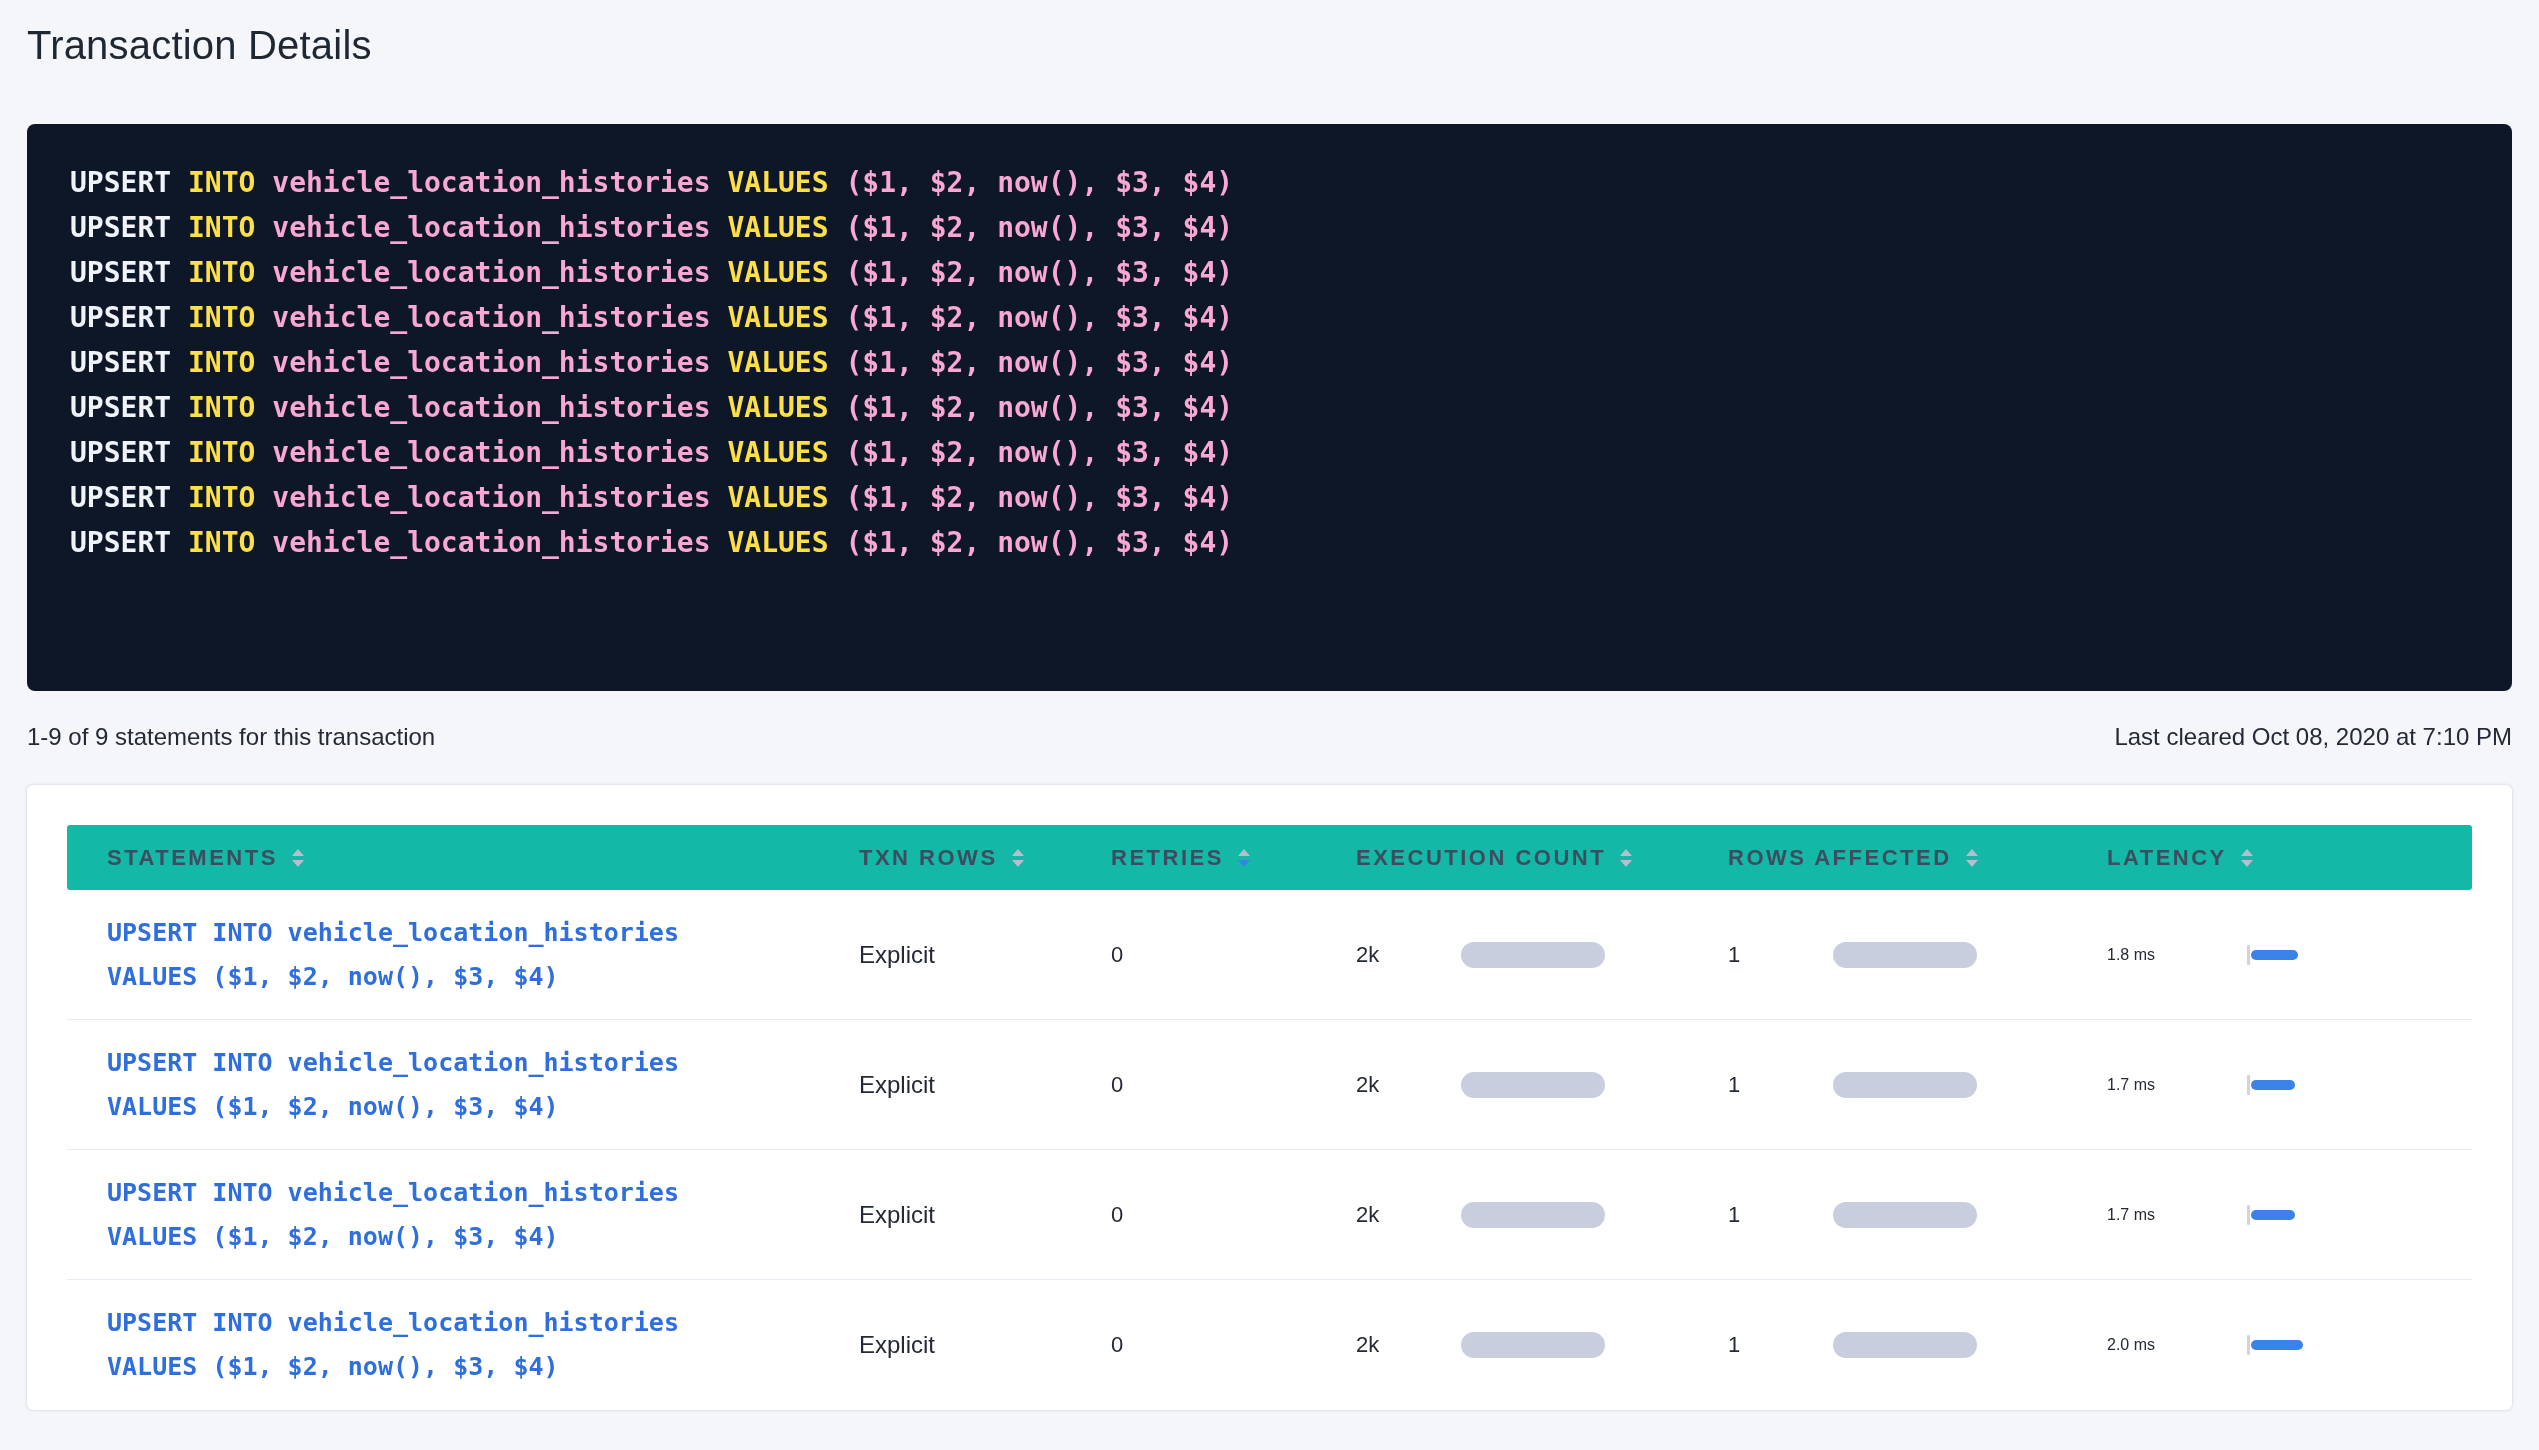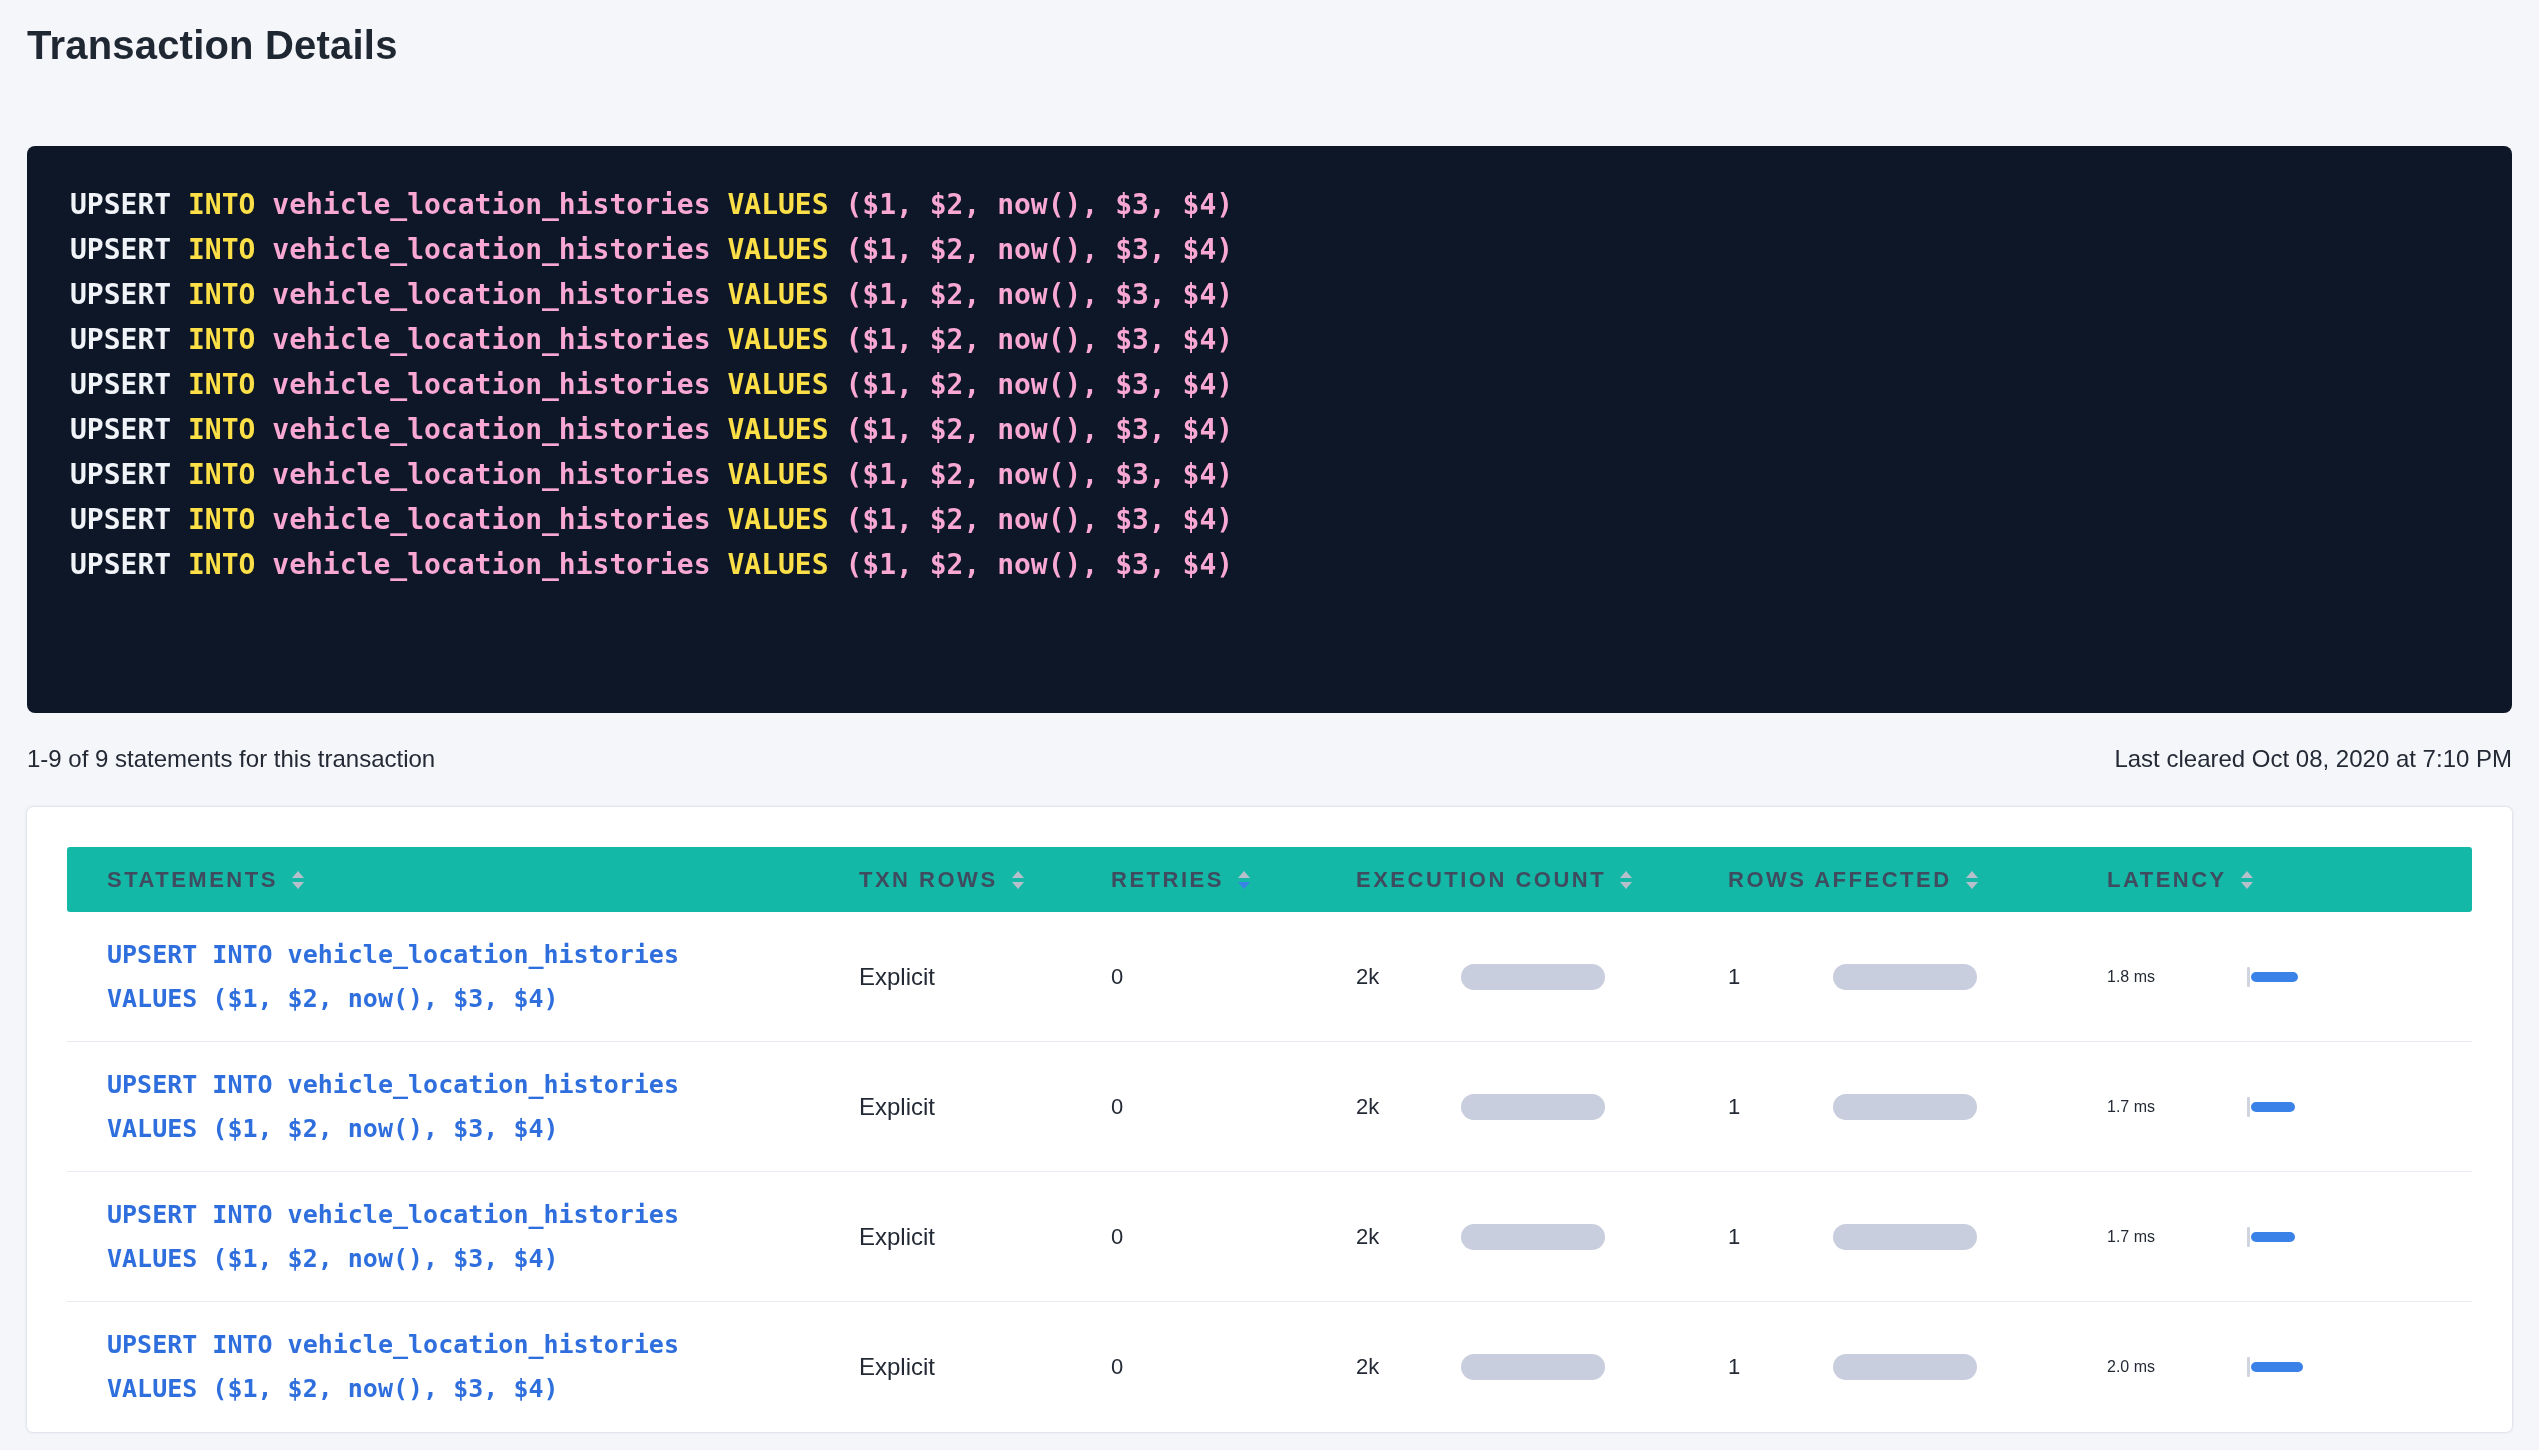--- a/index.html
+++ b/index.html
@@ -8,29 +8,29 @@
     width: 2539px; height: 1450px;
     background: #f4f6fa;
     font-family: "Liberation Sans", sans-serif;
     color: #242a35;
   }
   .page { padding: 21px 27px 0; }
 
   .title {
     margin: 0;
     font-size: 40px;
-    font-weight: 700;
+    font-weight: 400;
     color: #1f2733;
     line-height: 48px;
     letter-spacing: 0.2px;
   }
 
   
   .code-block {
-    margin-top: 77px;
+    margin-top: 55px;
     background: #0d1727;
     border-radius: 8px;
     padding: 36px 40px 126px 43px;
   }
   .code-line {
     display: flex;
     font-family: "DejaVu Sans Mono", monospace;
     font-size: 28px;
     font-weight: 700;
     line-height: 45px;

